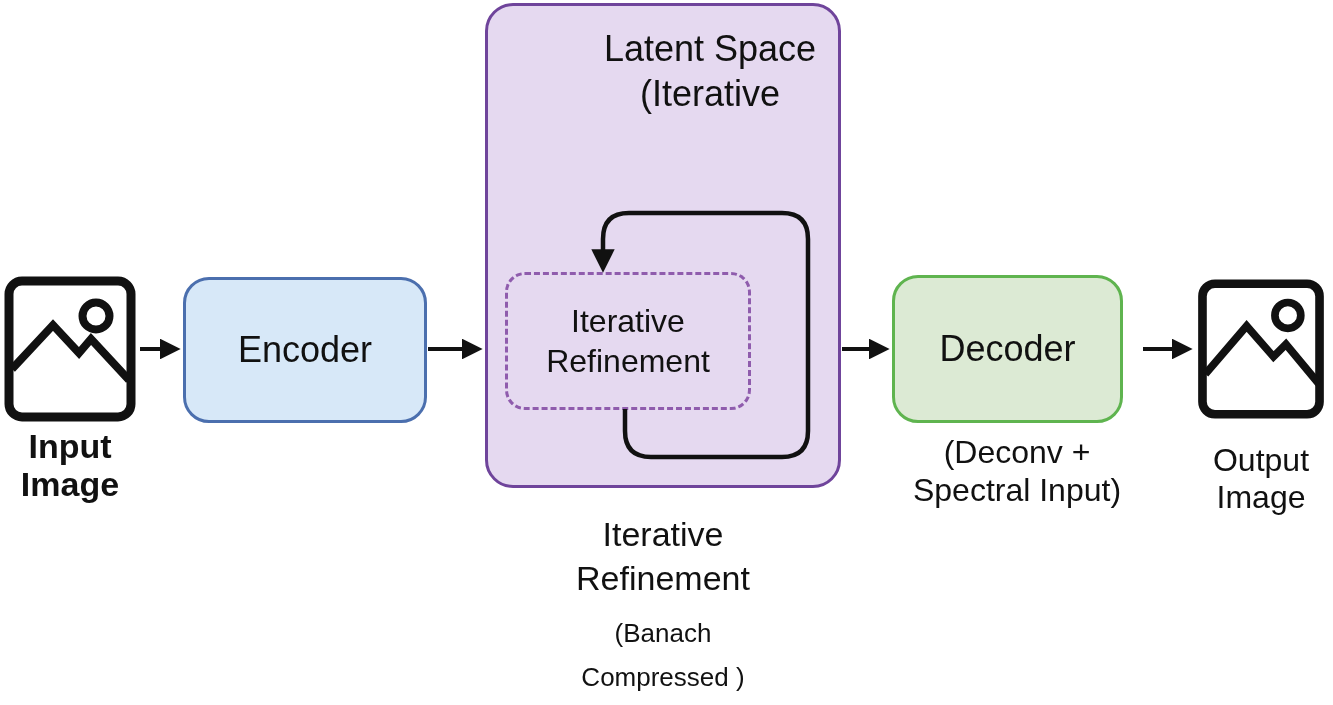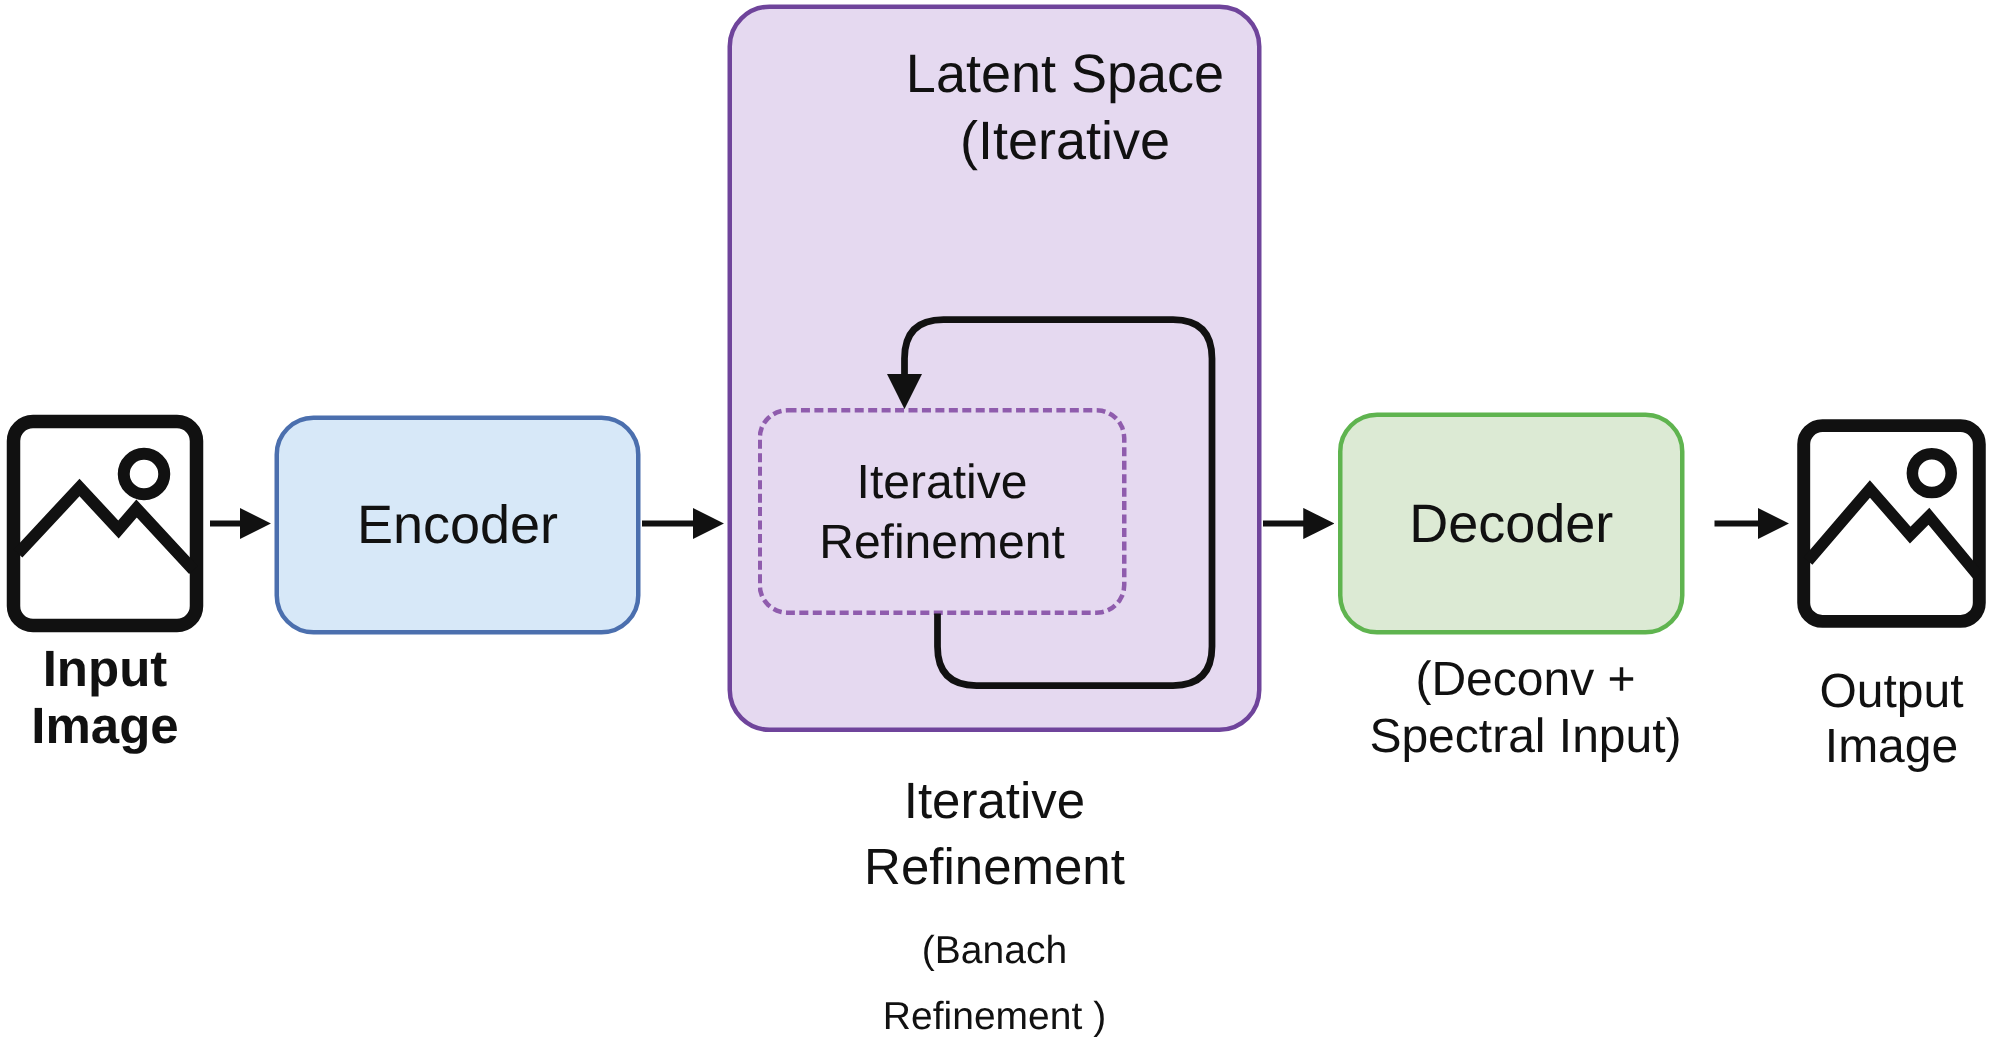--- a/index.html
+++ b/index.html
@@ -148,21 +148,21 @@
     <span class="line">Output</span>
     <span class="line">Image</span>
   </div>
 
   <div class="abs label latent-caption-1">
     <span class="line">Iterative</span>
     <span class="line">Refinement</span>
   </div>
   <div class="abs label latent-caption-2">
     <span class="line">(Banach</span>
-    <span class="line">Refinement )</span>
+    <span class="line">Compressed )</span>
   </div>
 
   <svg class="abs overlay" width="1333" height="705" viewBox="0 0 1333 705">
     <defs>
       <marker id="arrowhead" viewBox="0 0 10 10" refX="2" refY="5" markerWidth="5.2" markerHeight="5.2" orient="auto">
         <path d="M 0 0 L 10 5 L 0 10 z" fill="#111111"></path>
       </marker>
     </defs>
     <path class="stroke-line" d="M 140 349 L 164 349" stroke-width="4" marker-end="url(#arrowhead)"></path>
     <path class="stroke-line" d="M 428 349 L 466 349" stroke-width="4" marker-end="url(#arrowhead)"></path>

